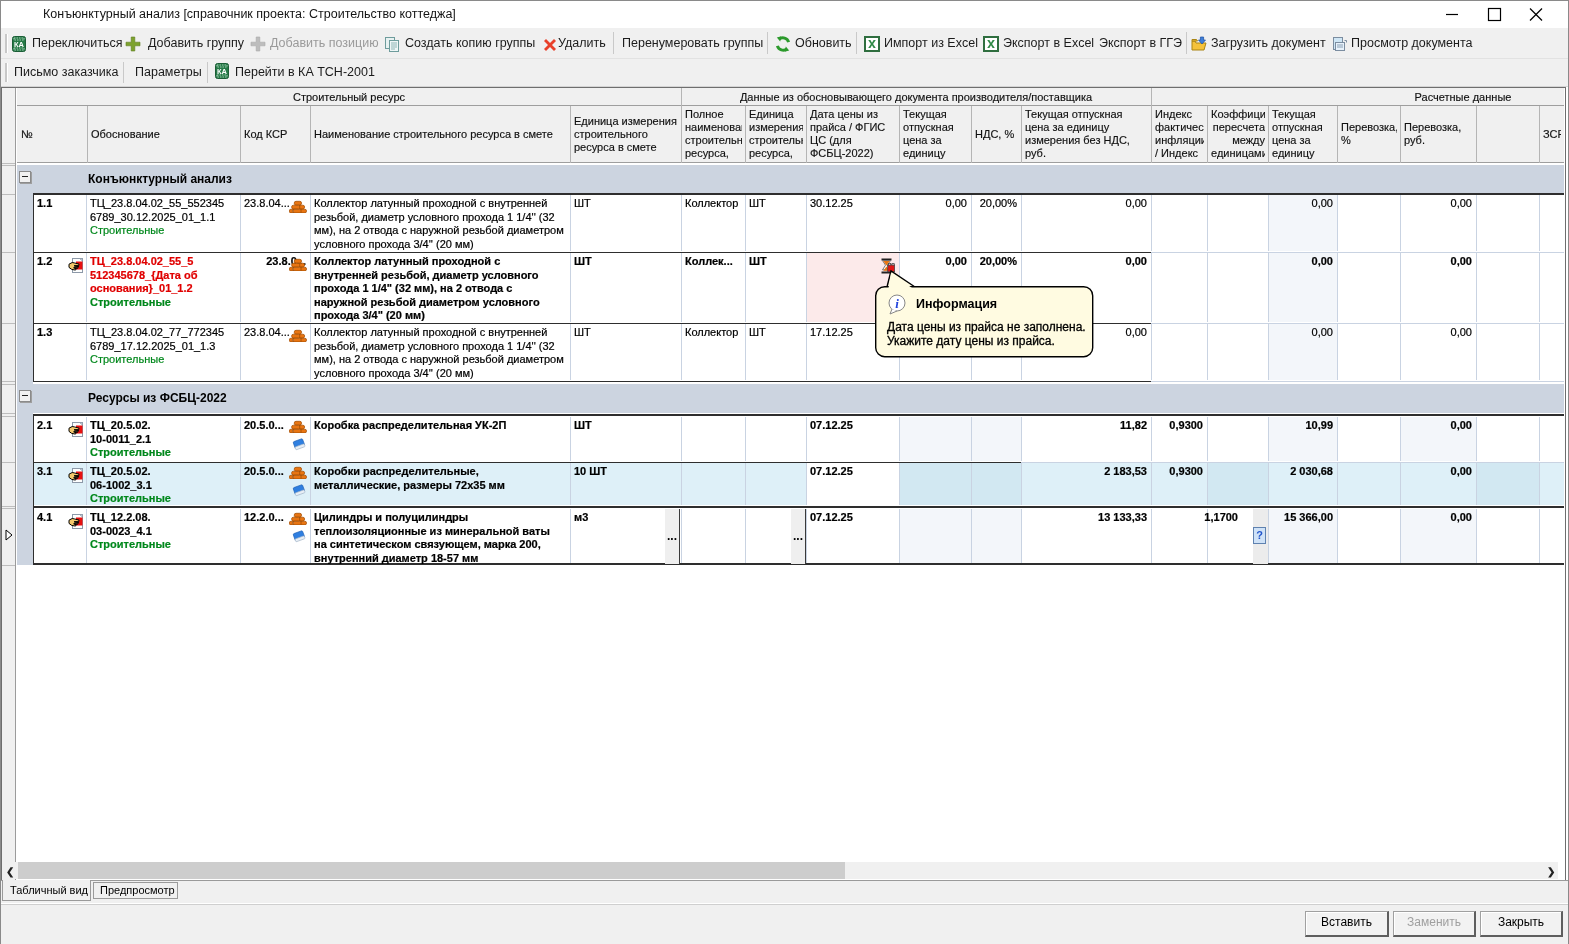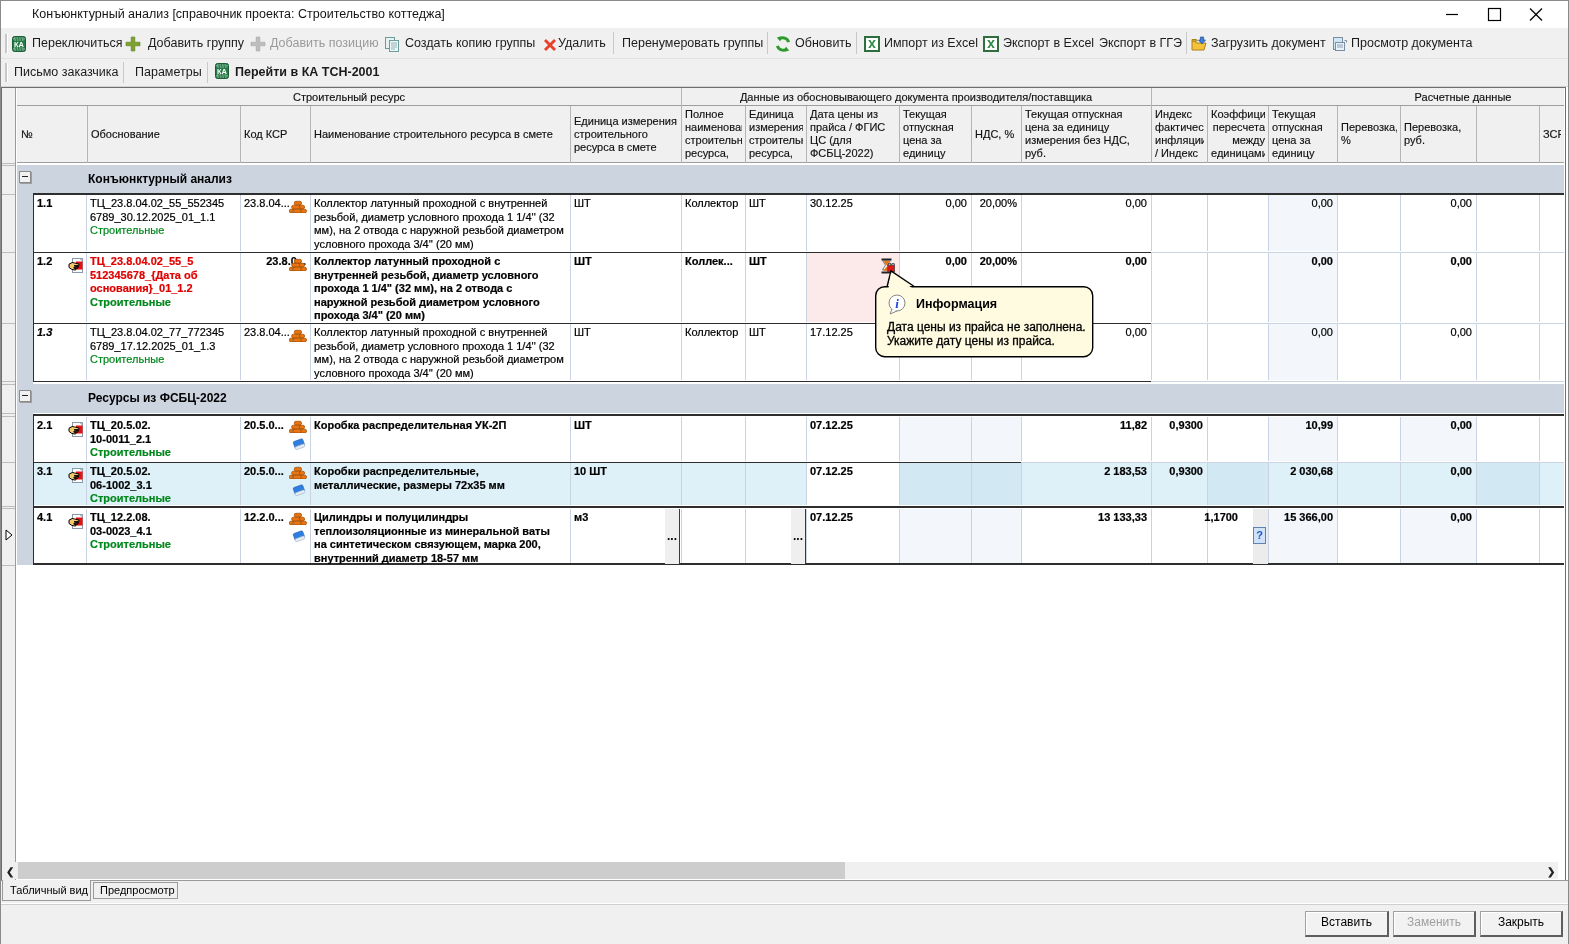--- a/index.html
+++ b/index.html
@@ -11,21 +11,21 @@
 .b{font-weight:700;}
 .grn{color:#00881c;}
 .red{color:#e00000;}
 .vline{position:absolute;width:1px;background:#c9d3e2;}
 .hl{position:absolute;height:1px;background:#c9d3e2;}
 .dk{position:absolute;background:#2e2e2e;}
 .hdr{position:absolute;font-size:11px;line-height:13px;color:#111;overflow:hidden;-webkit-text-stroke:0.15px #111;}
 .btn3{position:absolute;background:#f2f2f2;border-top:1px solid #a0a0a0;border-left:1px solid #a0a0a0;border-right:2px solid #5e5e5e;border-bottom:2px solid #5e5e5e;box-shadow:inset 1px 1px 0 #ffffff;font-size:12px;color:#000;text-align:center;}
 </style></head><body>
 <div class="a" style="left:0;top:0;width:1569px;height:944px;border:1px solid #8a8a8a;box-sizing:border-box;"></div>
-<div class="a" style="left:32px;top:7px;font-size:12.5px;color:#141414;white-space:nowrap;">Конъюнктурный анализ [справочник проекта: Строительство коттеджа]</div>
+<div class="a" style="left:43px;top:7px;font-size:12.5px;color:#141414;white-space:nowrap;">Конъюнктурный анализ [справочник проекта: Строительство коттеджа]</div>
 <svg class="a" style="left:1430px;top:0px" width="130" height="28">
 <line x1="16" y1="14.5" x2="28" y2="14.5" stroke="#000" stroke-width="1.2"></line>
 <rect x="58.5" y="8.5" width="12" height="12" fill="none" stroke="#000" stroke-width="1.2"></rect>
 <line x1="100" y1="8.5" x2="112" y2="20.5" stroke="#000" stroke-width="1.2"></line>
 <line x1="112" y1="8.5" x2="100" y2="20.5" stroke="#000" stroke-width="1.2"></line>
   </svg>
 <div class="a tb" style="left:1px;top:28px;width:1567px;height:30px;border-bottom:1px solid #e2e2e2;"></div>
 <div class="a tb" style="left:1px;top:59px;width:1567px;height:27px;border-bottom:1px solid #d4d4d4;"></div>
 <div class="a" style="left:5px;top:34px;width:2px;height:19px;background:#c8c8c8;border-right:1px solid #fff;"></div>
 <div class="a" style="left:5px;top:63px;width:2px;height:19px;background:#c8c8c8;border-right:1px solid #fff;"></div>
@@ -97,21 +97,21 @@
 <div class="a txt" style="left:14px;top:65px;">Письмо заказчика</div>
 <div class="a" style="left:123px;top:62px;width:1px;height:21px;background:#c9c9c9;"></div>
 <div class="a txt" style="left:135px;top:65px;">Параметры</div>
 <div class="a" style="left:207px;top:62px;width:1px;height:21px;background:#c9c9c9;"></div>
 <svg class="a" style="left:214px;top:63px" width="16" height="16" viewBox="0 0 16 16">
     <rect x="1.5" y="0.5" width="13" height="15" rx="2" fill="#267a47" stroke="#1b5e36"></rect>
 <rect x="3" y="2" width="10" height="2" fill="none" stroke="#bfe0cc" stroke-width="0.8" stroke-dasharray="1.5,1"></rect>
 <rect x="3" y="12" width="10" height="2" fill="none" stroke="#bfe0cc" stroke-width="0.8" stroke-dasharray="1.5,1"></rect>
 <text x="8" y="11" font-size="7.5" font-weight="bold" fill="#fff" text-anchor="middle" font-family="Liberation Sans">КА</text>
   </svg>
-<div class="a txt" style="left:235px;top:65px;font-weight:bold;">Перейти в КА ТСН-2001</div>
+<div class="a txt" style="left:235px;top:65px;">Перейти в КА ТСН-2001</div>
 <div class="a" style="left:1px;top:87px;width:1565px;height:794px;background:#fff;border:1px solid #6e6e6e;box-sizing:border-box;"></div>
 <div class="a" style="left:2px;top:88px;width:14px;height:792px;background:#f0f0f0;border-right:1px solid #9b9b9b;box-sizing:border-box;"></div>
 <div class="a" style="left:2px;top:163px;width:13px;height:1px;background:#bdbdbd;"></div>
 <div class="a" style="left:2px;top:165px;width:13px;height:1px;background:#bdbdbd;"></div>
 <div class="a" style="left:2px;top:194px;width:13px;height:1px;background:#bdbdbd;"></div>
 <div class="a" style="left:2px;top:252px;width:13px;height:1px;background:#bdbdbd;"></div>
 <div class="a" style="left:2px;top:323px;width:13px;height:1px;background:#bdbdbd;"></div>
 <div class="a" style="left:2px;top:381px;width:13px;height:1px;background:#bdbdbd;"></div>
 <div class="a" style="left:2px;top:384px;width:13px;height:1px;background:#bdbdbd;"></div>
 <div class="a" style="left:2px;top:413px;width:13px;height:1px;background:#bdbdbd;"></div>
@@ -368,21 +368,21 @@
 <path d="M7.5 8.6 l3.2 4.2 h-6.4 z" fill="#e87512"></path>
 <rect x="8.7" y="6.8" width="7" height="7" fill="#e01616" stroke="#444" stroke-width="0.8"></rect>
 <rect x="9.6" y="5.4" width="2.1" height="1.7" fill="#e6e6e6" stroke="#444" stroke-width="0.7"></rect>
 <rect x="13" y="5.4" width="2.1" height="1.7" fill="#e6e6e6" stroke="#444" stroke-width="0.7"></rect>
   </svg>
 <div class="cell b r" style="left:903px;top:255px;width:64px;">0,00</div>
 <div class="cell b r" style="left:975px;top:255px;width:42px;">20,00%</div>
 <div class="cell b r" style="left:1025px;top:255px;width:122px;">0,00</div>
 <div class="cell b r" style="left:1272px;top:255px;width:61px;">0,00</div>
 <div class="cell b r" style="left:1404px;top:255px;width:68px;">0,00</div>
-<div class="cell b" style="left:37px;top:326px;width:45px;font-style:italic;">1.3</div>
+<div class="cell b" style="left:37px;top:326px;width:45px;">1.3</div>
 <div class="cell" style="left:90px;top:326px;width:146px;">ТЦ_23.8.04.02_77_772345<br>6789_17.12.2025_01_1.3<br><span class="grn">Строительные</span></div>
 <div class="cell" style="left:244px;top:326px;width:45px;">23.8.04....</div>
 <svg class="a" style="left:289px;top:329px" width="18" height="13" viewBox="0 0 16 12">
     <g>
       <path d="M5.2 8.5 h4.6 a1.4 1.4 0 0 1 0 3.4 h-4.6 a1.4 1.4 0 0 1 0-3.4z" fill="#e87512" stroke="#a34d00" stroke-width="0.7"></path>
 <path d="M10.8 8.5 h3.4 a1.4 1.4 0 0 1 0 3.4 h-3.4z" fill="#e87512" stroke="#a34d00" stroke-width="0.7"></path>
 <path d="M1.6 8.5 h2.8 a1.4 1.4 0 0 0 0 3.4 h-2.8 a1.7 1.7 0 0 1 0-3.4z" fill="#e87512" stroke="#a34d00" stroke-width="0.7"></path>
 <path d="M3.8 4.8 h4.8 a1.4 1.4 0 0 1 0 3.4 h-4.8 a1.4 1.4 0 0 1 0-3.4z" fill="#e87512" stroke="#a34d00" stroke-width="0.7"></path>
 <path d="M9.6 4.8 h2.8 a1.4 1.4 0 0 1 0 3.4 h-2.8z" fill="#e87512" stroke="#a34d00" stroke-width="0.7"></path>
 <path d="M6.2 1.2 h3.4 a1.4 1.4 0 0 1 0 3.4 h-3.4 a1.4 1.4 0 0 1 0-3.4z" fill="#e87512" stroke="#a34d00" stroke-width="0.7"></path>

